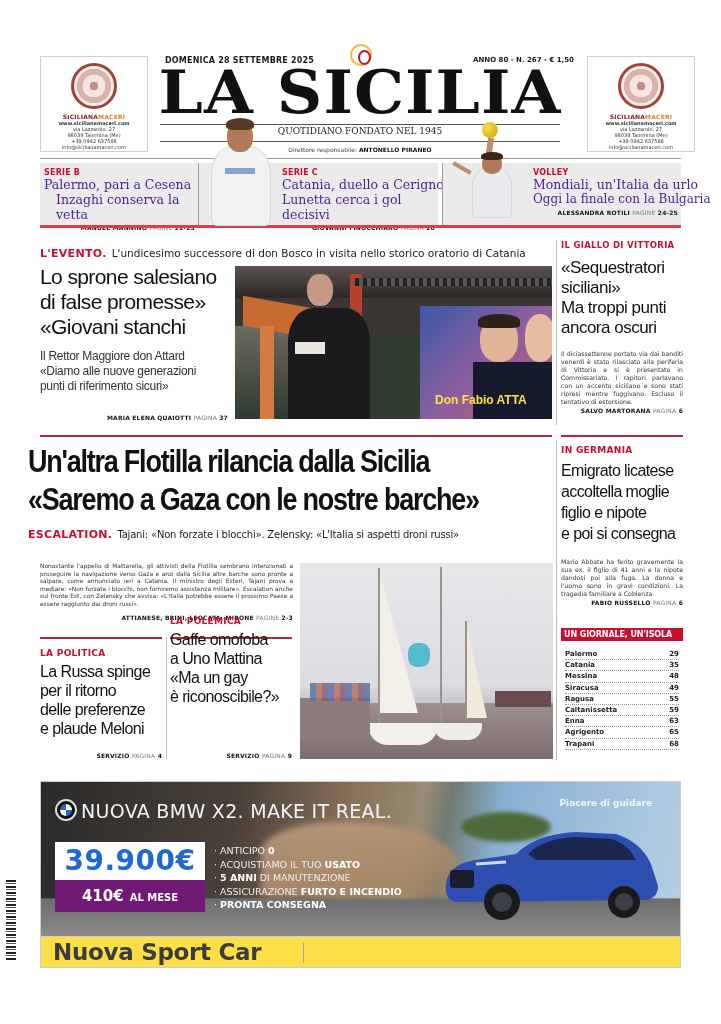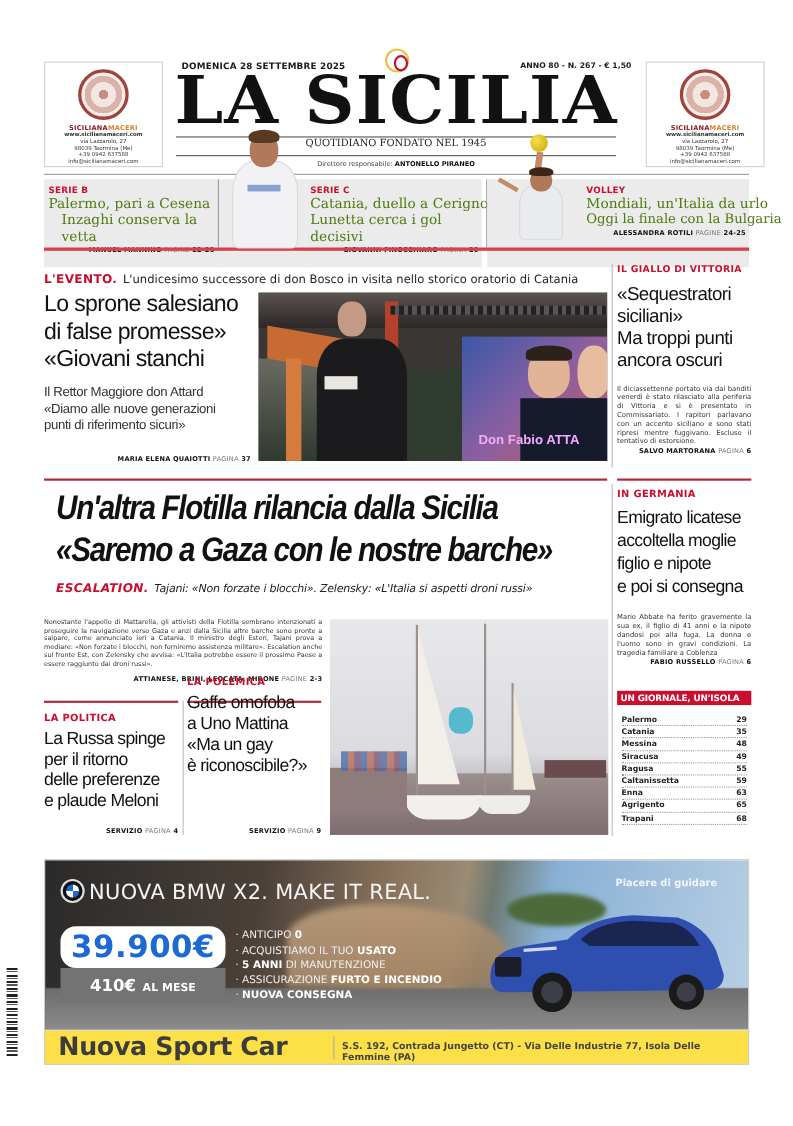--- a/index.html
+++ b/index.html
@@ -19,23 +19,23 @@
   .issue { left: 473px; top: 56px; font-size: 7px; font-weight: bold; }
   .logo { left: 160px; top: 60px; width: 400px; text-align: center; font-family: "DejaVu Serif", serif; font-weight: bold; font-size: 60px; letter-spacing: 1px; line-height: 64px; color: #111; transform: scaleX(1.05); }
   .anniv { left: 350px; top: 44px; width: 22px; height: 22px; border-radius: 50%; border: 2px solid #e9c341; }
   .anniv::after { content: ""; position: absolute; left: 6px; top: 4px; width: 9px; height: 11px; border-radius: 50%; border: 2px solid #c8102e; }
   .tagline { left: 160px; top: 126px; width: 400px; text-align: center; font-family: "DejaVu Serif", serif; font-size: 9px; color: #222; }
   .rule { height: 1px; background: #555; }
   .director { left: 160px; top: 146px; width: 400px; text-align: center; font-size: 6px; color: #444; }
   .director b { color: #111; }
 
   
-  .strip { top: 163px; height: 80px; background: #ebebeb; }
+  .strip { top: 163px; height: 62px; background: #ebebeb; }
   .kicker-s { font-size: 8px; font-weight: bold; color: #c8102e; letter-spacing: 0.2px; }
-  .strip-title { font-family: "DejaVu Serif", serif; font-size: 12.5px; line-height: 15px; color: #4d7c0f; }
+  .strip-title { font-family: "DejaVu Serif", serif; font-size: 12.5px; line-height: 15px; color: #4c1d95; }
   .byline { font-size: 6px; font-weight: bold; color: #111; text-align: right; letter-spacing: 0.2px; }
   .byline .pg { font-weight: normal; color: #777; }
   .strip-bottom { top: 225px; height: 3px; background: #d9404f; }
 
   
   .player { position: absolute; }
   .head { position: absolute; border-radius: 45%; background: #b07a5a; }
   .hair { position: absolute; border-radius: 50% 50% 30% 30%; background: #5a3a24; }
   .shirt { position: absolute; border-radius: 35% 35% 10% 10%; background: #f2f2f4; border: 1px solid #d7d9e0; }
 
@@ -56,22 +56,22 @@
   .bmw-ad { left: 40px; top: 781px; width: 641px; height: 156px; overflow: hidden; border: 1px solid #ccc; }
   .bmw-bg { position: absolute; inset: 0; background:
      linear-gradient(180deg, rgba(0,0,0,0) 0%, rgba(0,0,0,0) 75%, #6d6d6d 76%, #8b8b8b 100%),
      linear-gradient(100deg, #2a2a2a 0%, #4a4038 30%, #8a735c 48%, #9a8b74 58%, #6f7a72 62%, #89b0d4 70%, #b8cfe4 100%); }
   .bmw-rock { position: absolute; left: 220px; top: 40px; width: 200px; height: 75px; background: linear-gradient(160deg, #c9a987, #9d7c5d); filter: blur(3px); opacity: .8; border-radius: 40% 60% 0 0; }
   .bmw-trees { position: absolute; left: 420px; top: 30px; width: 90px; height: 30px; background: #4d6b3a; border-radius: 50%; filter: blur(2px); }
   .bmw-title { position: absolute; left: 40px; top: 18px; color: #f4f4f4; font-size: 19px; letter-spacing: 0.3px; }
   .bmw-logo { position: absolute; left: 14px; top: 17px; width: 22px; height: 22px; border-radius: 50%; background: #111; border: 2px solid #ddd; overflow: hidden; }
   .bmw-logo::before { content: ""; position: absolute; inset: 3px; border-radius: 50%; background: conic-gradient(#fff 0 25%, #1c69d4 25% 50%, #fff 50% 75%, #1c69d4 75% 100%); }
   .price-box { position: absolute; left: 14px; top: 60px; width: 150px; }
-  .price-top { background: #fff; color: #1c69d4; font-size: 28px; font-weight: bold; text-align: center; height: 38px; line-height: 38px; letter-spacing: 0.5px; border-radius: 14px; }
-  .price-bot { background: #737373; color: #fff; font-size: 15px; font-weight: bold; text-align: center; height: 32px; line-height: 32px; }
+  .price-top { background: #fff; color: #1c69d4; font-size: 28px; font-weight: bold; text-align: center; height: 38px; line-height: 38px; letter-spacing: 0.5px; }
+  .price-bot { background: #701a75; color: #fff; font-size: 15px; font-weight: bold; text-align: center; height: 32px; line-height: 32px; }
   .price-bot small { font-size: 10px; font-weight: bold; margin-left: 6px; }
   .bullets { position: absolute; left: 173px; top: 62px; color: #eee; font-size: 9.5px; line-height: 13.5px; }
   .bullets b { color: #fff; }
   .claim { position: absolute; right: 28px; top: 16px; color: #fff; font-size: 9px; font-weight: bold; opacity: .85; }
   .car { position: absolute; left: 395px; top: 42px; width: 230px; height: 100px; }
   .ad-bottom { left: 40px; top: 937px; width: 641px; height: 31px; border: 1px solid #ccc; border-top: none; background: #fde047; }
   .nsc { position: absolute; left: 12px; top: 2px; font-size: 23px; font-weight: bold; color: #3c3c3c; letter-spacing: -0.3px; }
   .nsc-addr { position: absolute; left: 270px; top: 10px; font-size: 8.5px; color: #444; font-weight: bold; }
   .nsc-sep { position: absolute; left: 262px; top: 5px; width: 1px; height: 21px; background: #aaa; }
 
@@ -188,40 +188,40 @@
   <div style="position:absolute; left:8px; top:36px; width:70px; height:30px; background:#c86b33; transform:skewY(10deg);"></div>
   <div style="position:absolute; left:25px; top:60px; width:14px; height:93px; background:#d57b3e;"></div>
   <div style="position:absolute; left:53px; top:42px; width:82px; height:111px; background:#1b1b1d; border-radius:30% 30% 0 0;"></div>
   <div style="position:absolute; left:72px; top:8px; width:26px; height:32px; border-radius:45%; background:#c59a85;"></div>
   <div style="position:absolute; left:60px; top:76px; width:30px; height:12px; background:#e9e6df;"></div>
   <div style="position:absolute; left:185px; top:40px; width:132px; height:113px; background:linear-gradient(135deg,#3b58a8,#8c5fa0 50%,#c45c5c);"></div>
   <div style="position:absolute; left:245px; top:52px; width:38px; height:44px; border-radius:45%; background:#e2b497;"></div>
   <div style="position:absolute; left:243px; top:48px; width:42px; height:14px; border-radius:50% 50% 20% 20%; background:#2b2219;"></div>
   <div style="position:absolute; left:290px; top:48px; width:30px; height:48px; border-radius:45%; background:#e6bda0;"></div>
   <div style="position:absolute; left:238px; top:96px; width:80px; height:57px; background:#151a2c;"></div>
-  <div style="position:absolute; left:200px; top:127px; color:#f0abfc; font-weight:bold; font-size:12px; font-family:'Liberation Sans', sans-serif; white-space:nowrap;">Don Fabio ATTA</div>
+  <div style="position:absolute; left:200px; top:127px; color:#fde047; font-weight:bold; font-size:12px; font-family:'Liberation Sans', sans-serif; white-space:nowrap;">Don Fabio ATTA</div>
 </div>
 
 <div class="abs" style="left:561px; top:240px; width:122px;">
   <div class="kicker" style="font-size:8.5px;">IL GIALLO DI VITTORIA</div>
   <div class="title-l" style="font-size:17px; line-height:20px; letter-spacing:-0.5px; margin-top:8px;">
     <div>«Sequestratori</div>
     <div>siciliani»</div>
     <div>Ma troppi punti</div>
     <div>ancora oscuri</div>
   </div>
   <div class="body-small" style="margin-top:12px;">Il diciassettenne portato via dai banditi venerdì è stato rilasciato alla periferia di Vittoria e si è presentato in Commissariato. I rapitori parlavano con un accento siciliano e sono stati ripresi mentre fuggivano. Escluso il tentativo di estorsione.</div>
   <div class="byline" style="margin-top:1px;">
     <span>SALVO MARTORANA</span> <span class="pg">PAGINA</span> <span>6</span>
   </div>
 </div>
 
 <div class="hrule-red" style="left:40px; top:435px; width:512px;"></div>
 <div class="hrule-red" style="left:561px; top:435px; width:122px;"></div>
-<div class="abs" style="left:51px; top:443px; width:520px;font-style:italic;">
+<div class="abs" style="left:28px; top:443px; width:520px;">
   <div class="title-l" style="font-size:31px; line-height:38px; font-weight:bold; letter-spacing:-1.4px; white-space:nowrap; transform:scaleX(0.87); transform-origin:left;">
     <div>Un'altra Flotilla rilancia dalla Sicilia</div>
     <div>«Saremo a Gaza con le nostre barche»</div>
   </div>
   <div style="margin-top:4px; white-space:nowrap;">
     <span class="kicker" style="font-size:11px;">ESCALATION.</span>
     <span style="font-size:10px; color:#222; letter-spacing:-0.2px;">Tajani: «Non forzate i blocchi». Zelensky: «L'Italia si aspetti droni russi»</span>
   </div>
 </div>
 <div class="abs body-small" style="left:40px; top:563px; width:253px; font-size:5.9px; line-height:7.6px;">Nonostante l'appello di Mattarella, gli attivisti della Flotilla sembrano intenzionati a proseguire la navigazione verso Gaza e anzi dalla Sicilia altre barche sono pronte a salpare, come annunciato ieri a Catania. Il ministro degli Esteri, Tajani prova a mediare: «Non forzate i blocchi, non forniremo assistenza militare». Escalation anche sul fronte Est, con Zelensky che avvisa: «L'Italia potrebbe essere il prossimo Paese a essere raggiunto dai droni russi».</div>
@@ -338,32 +338,31 @@
   <div class="claim">Piacere di guidare</div>
   <div class="price-box">
     <div class="price-top">39.900€</div>
     <div class="price-bot"><span>410€</span><small>AL MESE</small></div>
   </div>
   <div class="bullets" id="ad-bullets">
       <div><span>· </span><span>ANTICIPO </span><b>0</b><span></span></div>
       <div><span>· </span><span>ACQUISTIAMO IL TUO </span><b>USATO</b><span></span></div>
       <div><span>· </span><span></span><b>5 ANNI</b><span> DI MANUTENZIONE</span></div>
       <div><span>· </span><span>ASSICURAZIONE </span><b>FURTO E INCENDIO</b><span></span></div>
-      <div><span>· </span><span></span><b>NUOVA CONSEGNA</b><span></span></div>
+      <div><span>· </span><span></span><b>PRONTA CONSEGNA</b><span></span></div>
     </div>
   <svg class="car" viewBox="0 0 230 100">
     <path d="M10 60 Q12 40 40 36 L80 30 Q100 10 140 8 L180 10 Q205 18 215 40 L222 62 Q222 74 210 76 L20 78 Q8 76 10 60 Z" fill="#2f4fb0"></path>
     <path d="M92 30 Q108 14 140 13 L176 15 Q192 20 200 36 L100 36 Z" fill="#1a2650"></path>
     <rect x="14" y="46" width="24" height="18" rx="3" fill="#1b1e2a"></rect>
     <circle cx="66" cy="78" r="18" fill="#1a1a1d"></circle>
       <circle cx="66" cy="78" r="10" fill="#3c3f47"></circle>
     <circle cx="188" cy="78" r="16" fill="#1a1a1d"></circle>
       <circle cx="188" cy="78" r="9" fill="#3c3f47"></circle>
     <path d="M40 40 L70 38" stroke="#cfd8ff" stroke-width="3"></path>
   </svg>
 </div>
 <div class="abs ad-bottom">
   <div class="nsc">Nuova Sport Car</div>
   <div class="nsc-sep"></div>
-  <div class="nsc-addr">S.S. 192, Contrada Jungetto (CT) - Via Delle Industrie 77, Isola Delle Femmine (PA)</div>
 </div>
 
 <div class="abs barcode"></div>
 
 </body></html>

